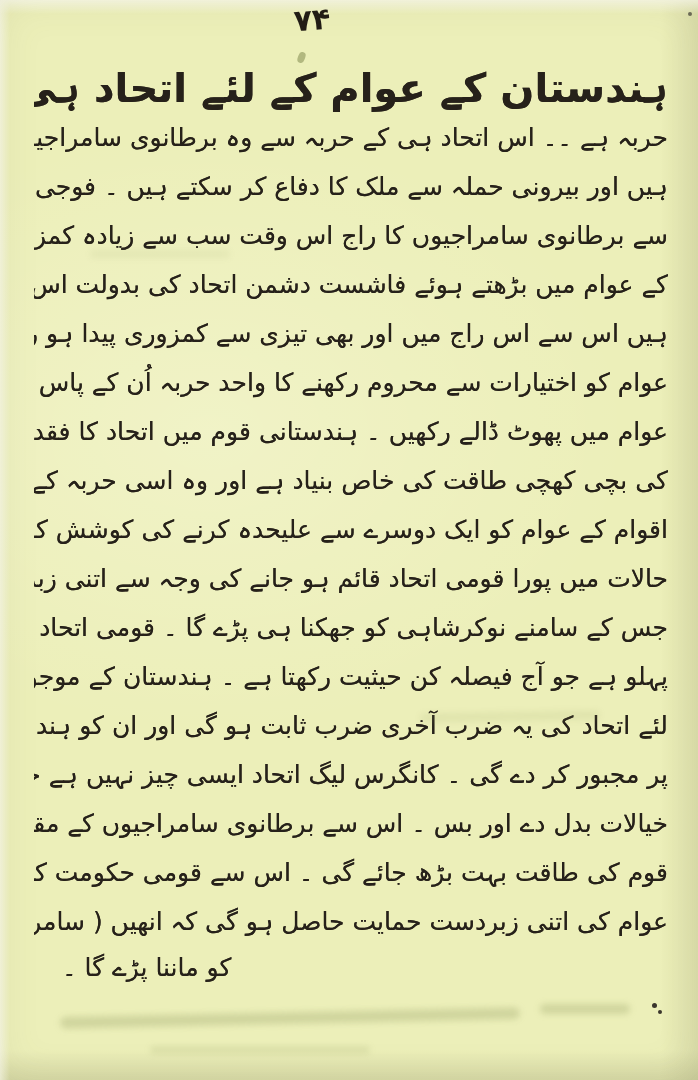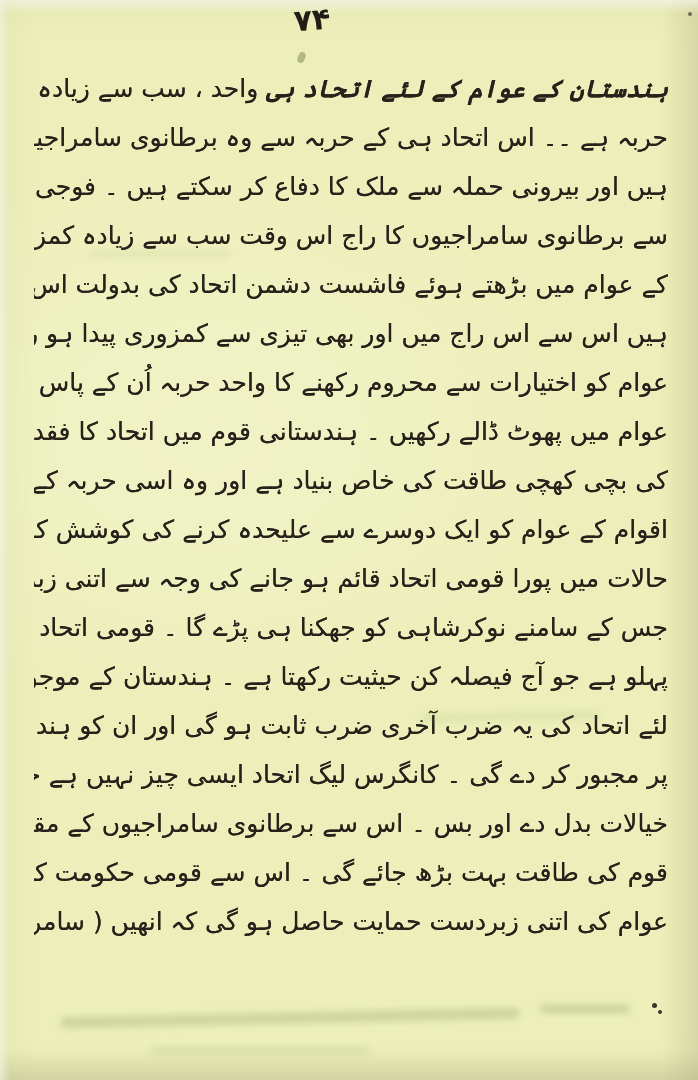--- a/index.html
+++ b/index.html
@@ -45,24 +45,23 @@
     height: 49px;
     line-height: 49px;
     font-size: 25px;
     white-space: nowrap;
     text-align: justify;
     text-align-last: justify;
     text-justify: inter-word;
     overflow: hidden;
   }
   .line.first .runin {
-    font-size: 24px;
+    font-size: 40px;
     font-weight: bold;
     letter-spacing: .5px;
-    font-style: italic;
   }
   .line.last {
     text-align: left;
     text-align-last: left;
     padding-left: 28px;
     height: 44px; line-height: 44px;
   }
   
   .ghost {
     position: absolute;
@@ -104,20 +103,21 @@
     <div class="line">کی بچی کھچی طاقت کی خاص بنیاد ہے اور وہ اسی حربہ کے ذریعہ ہندستان اور متحدہ</div>
     <div class="line">اقوام کے عوام کو ایک دوسرے سے علیحدہ کرنے کی کوشش کر رہا ہے ۔ اس لئے موجودہ</div>
     <div class="line">حالات میں پورا قومی اتحاد قائم ہو جانے کی وجہ سے اتنی زبردست طاقت پیدا ہو گی</div>
     <div class="line">جس کے سامنے نوکرشاہی کو جھکنا ہی پڑے گا ۔ قومی اتحاد ، کانگرس لیگ اتحاد کا ہی</div>
     <div class="line">پہلو ہے جو آج فیصلہ کن حیثیت رکھتا ہے ۔ ہندستان کے موجودہ حکمرانوں کے</div>
     <div class="line">لئے اتحاد کی یہ ضرب آخری ضرب ثابت ہو گی اور ان کو ہندستان سے مصالحت کرنے</div>
     <div class="line">پر مجبور کر دے گی ۔ کانگرس لیگ اتحاد ایسی چیز نہیں ہے جو مسٹر چرچل یا مسٹر امری کے</div>
     <div class="line">خیالات بدل دے اور بس ۔ اس سے برطانوی سامراجیوں کے مقابلہ میں ہندستانی</div>
     <div class="line">قوم کی طاقت بہت بڑھ جائے گی ۔ اس سے قومی حکومت کے مطالبہ کو ہندستانی</div>
     <div class="line">عوام کی اتنی زبردست حمایت حاصل ہو گی کہ انھیں ( سامراجیوں کو ) اُس مطالبہ</div>
+    <div class="line last">کو ماننا پڑے گا ۔</div>
   </div>
 
   <div class="ghost g1"></div>
   <div class="ghost g2"></div>
   <div class="ghost g3"></div>
   <div class="ghost g4"></div>
   <div class="ghost g5"></div>
 
   <div class="speck s1"></div>
   <div class="speck s2"></div>

